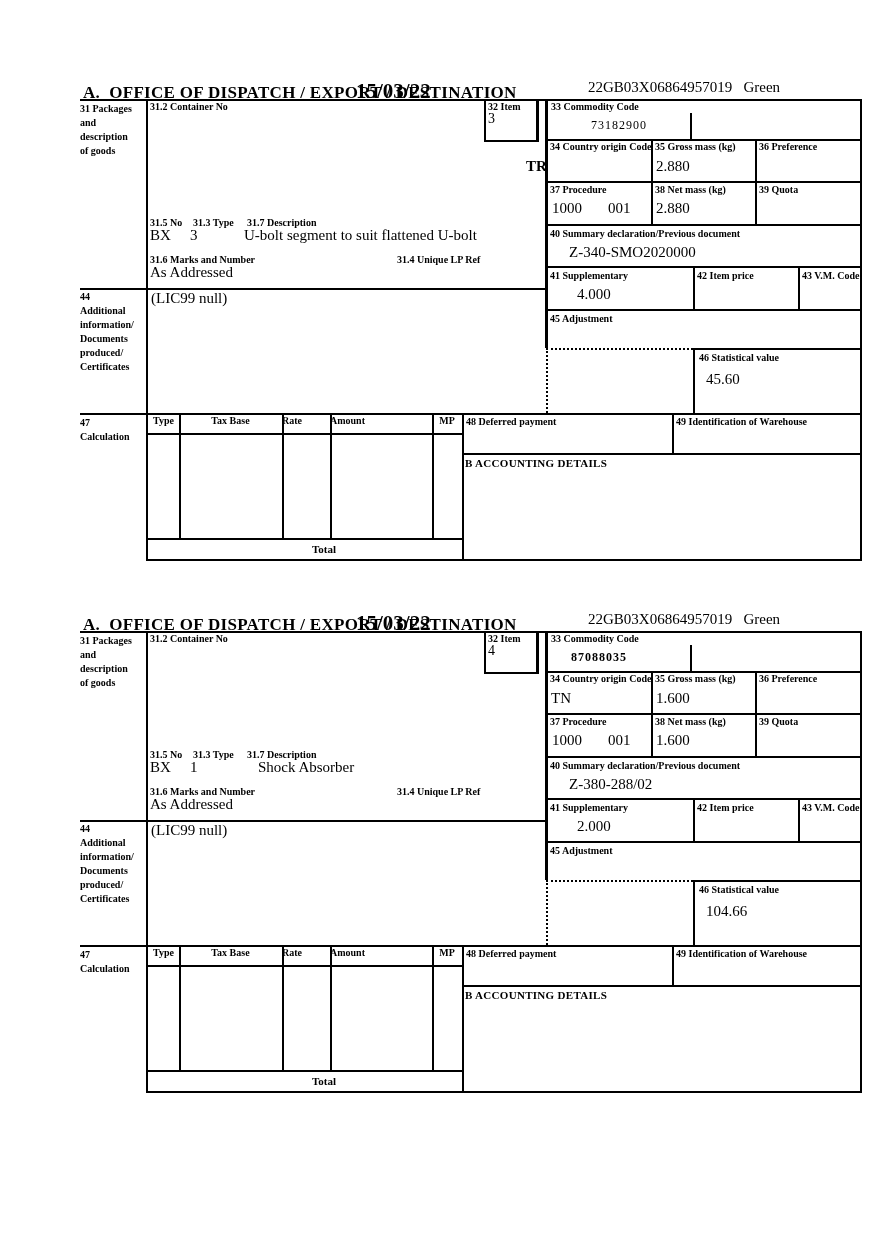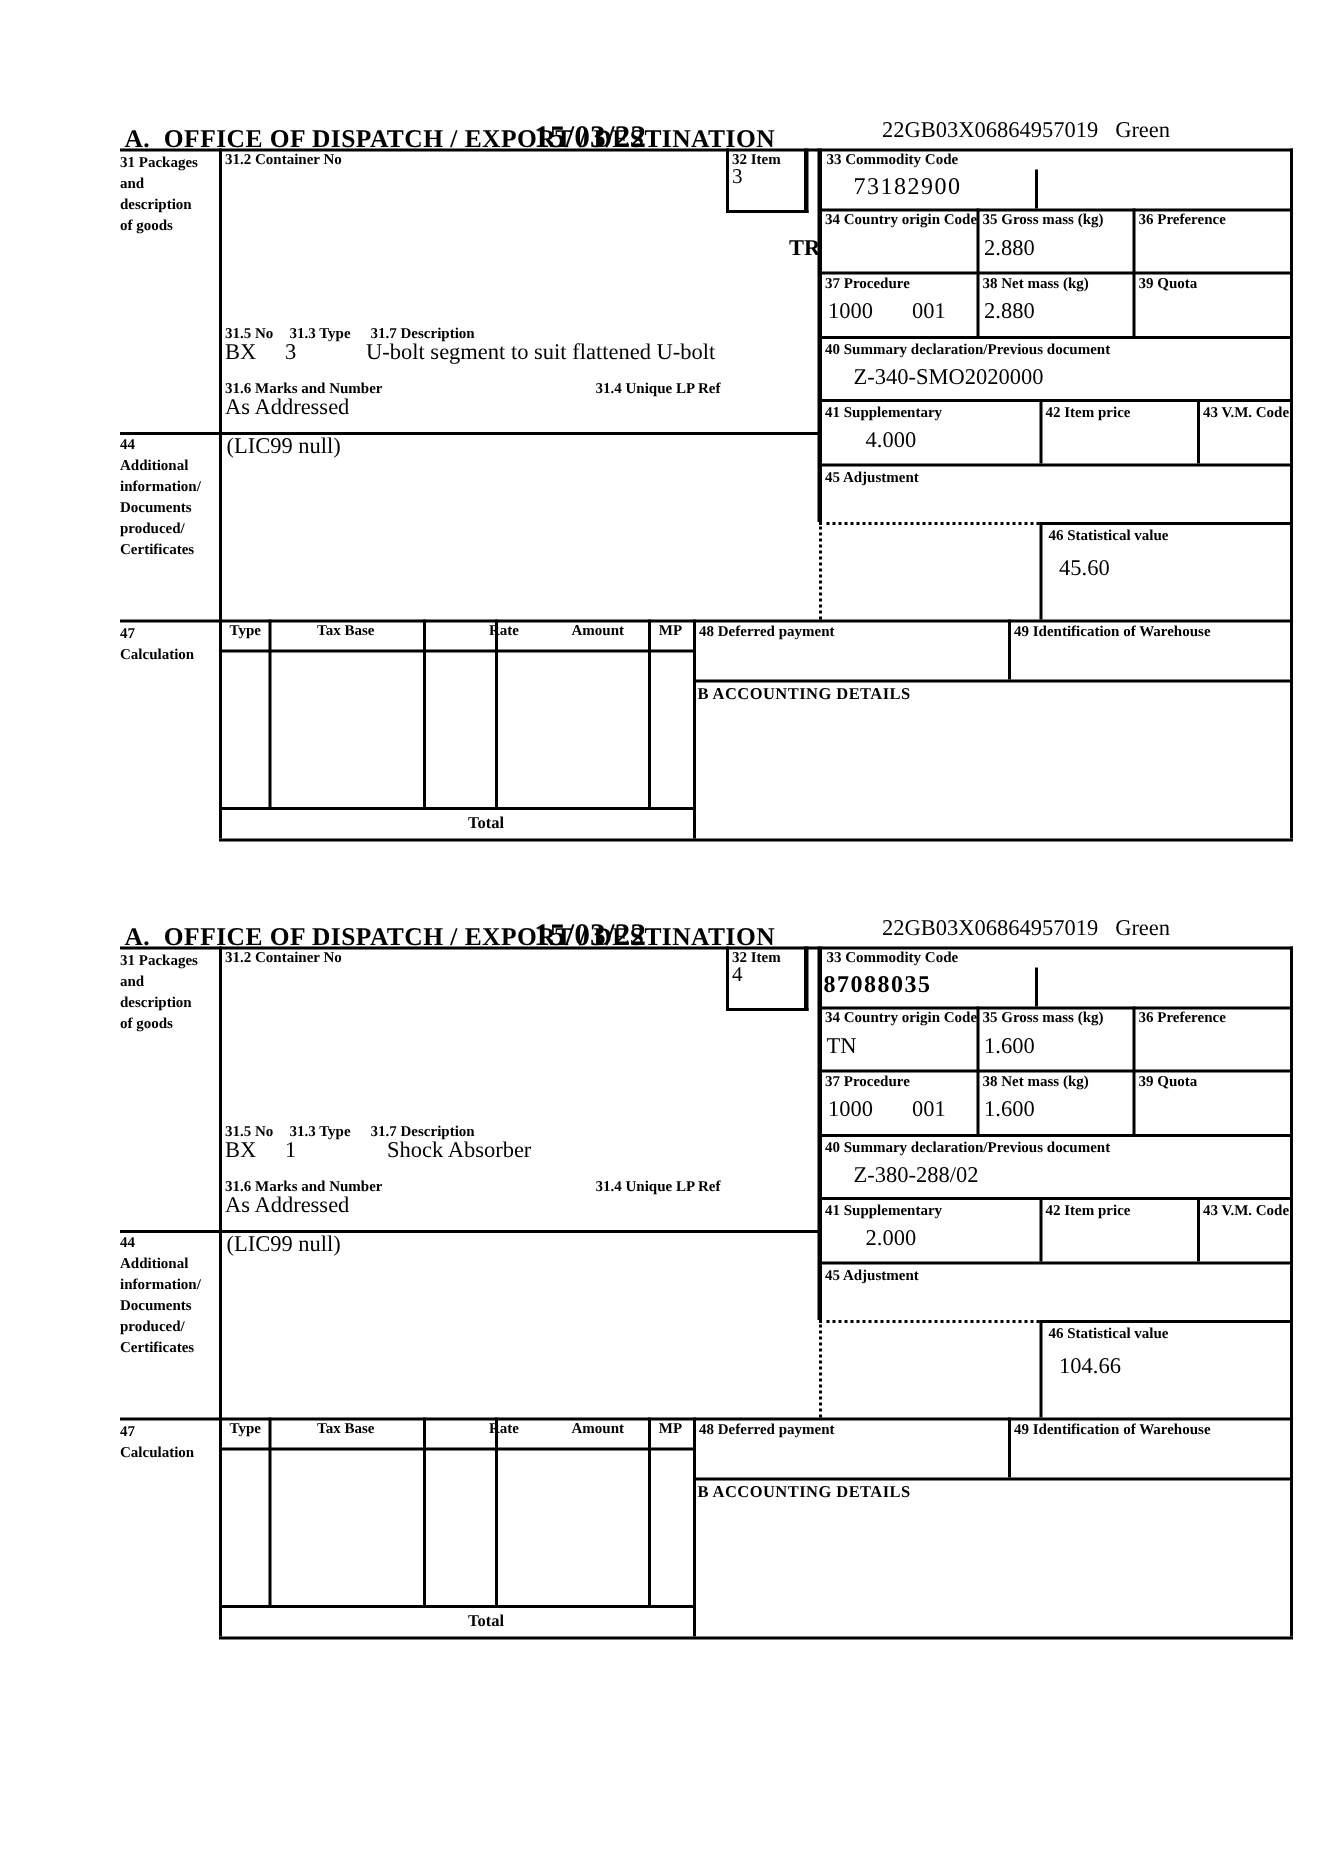--- a/index.html
+++ b/index.html
@@ -46,25 +46,25 @@
   .ln-tblb{left:68px;top:458px;width:314px;}
   .ln-v4849{left:592px;top:333px;height:40px;}
   .ln-48b{left:382px;top:373px;width:400px;}
   
   .lbl{position:absolute;font-size:10px;font-weight:bold;line-height:12px;white-space:pre;}
   .lines{white-space:pre-line;line-height:14px;}
   .val{position:absolute;font-size:15px;line-height:16px;white-space:pre;}
   .hdr-office{position:absolute;left:3px;top:3px;font-size:17px;font-weight:bold;letter-spacing:.3px;white-space:pre;}
   .hdr-date{position:absolute;left:276px;top:-1px;font-size:21px;font-weight:bold;white-space:pre;}
   .hdr-ref{position:absolute;left:508px;top:-1px;font-size:15px;white-space:pre;}
-  .code{font-size:16px;letter-spacing:1px;}
+  .code{font-size:12px;letter-spacing:1px;margin-left:22px;}
   .item-no{font-size:14px;}
   .th{position:absolute;top:335px;height:18px;font-size:10px;font-weight:bold;}
   .th.c{text-align:center;}
-  .th.r{text-align:right;box-sizing:border-box;padding-left:44px;}
+  .th.r{box-sizing:border-box;}
   .total{position:absolute;left:68px;top:463px;width:314px;text-align:center;padding-left:38px;box-sizing:border-box;font-size:11px;font-weight:bold;}
   .acct{position:absolute;left:385px;top:377px;font-size:11px;font-weight:bold;letter-spacing:.3px;}
 </style>
 </head>
 <body>
 
 <div id="page">
   <div class="form-block">
 
     <div class="hdr-office">A.  OFFICE OF DISPATCH / EXPORT / DESTINATION</div>

